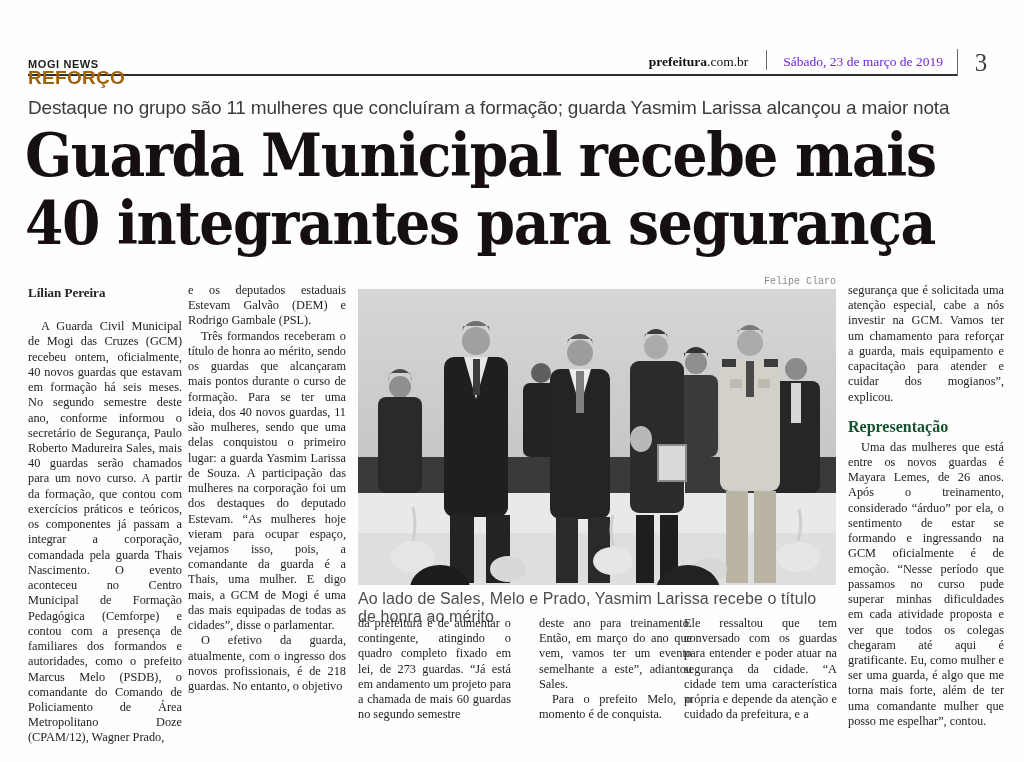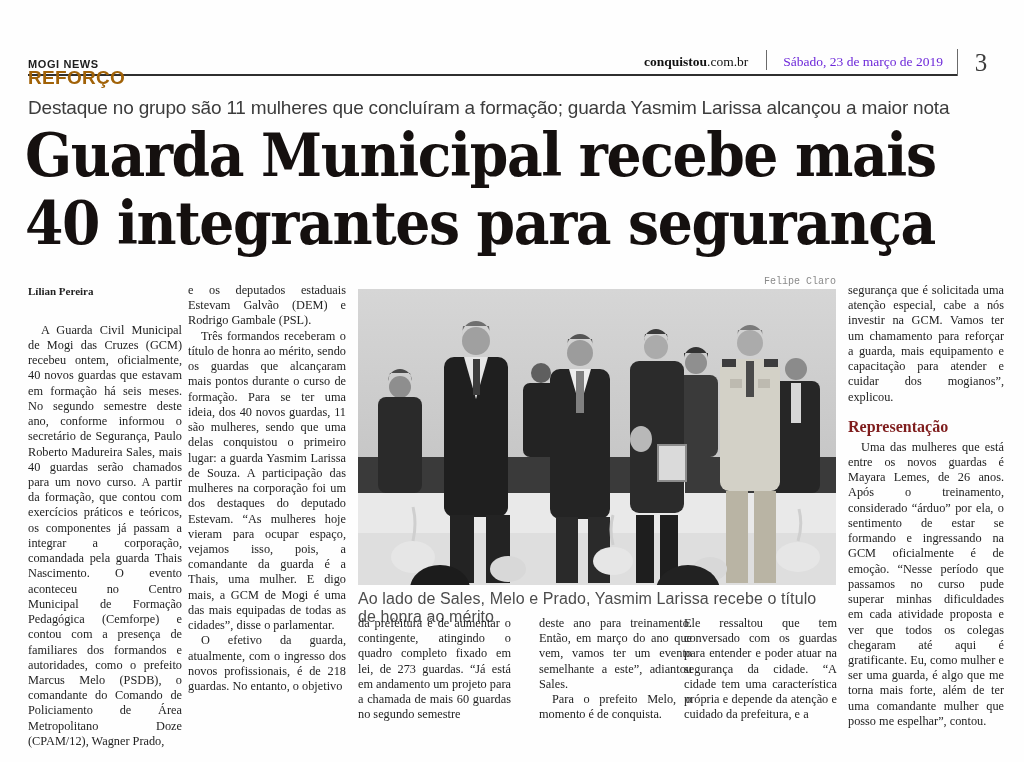--- a/index.html
+++ b/index.html
@@ -25,22 +25,22 @@
   .deck{position:absolute;left:28px;top:97px;font-family:"Liberation Sans",sans-serif;
     font-size:19px;letter-spacing:-.2px;color:#3c3c3c;white-space:nowrap;}
   .headline{position:absolute;left:25px;top:122px;width:1100px;
     font-family:"DejaVu Serif","Liberation Serif",serif;font-weight:700;
     font-size:60px;line-height:1.13;color:#15100f;letter-spacing:-1.5px;
     transform:scaleX(.92);transform-origin:0 0;}
   
   .col{position:absolute;top:283px;font-size:12.3px;line-height:1.24;text-align:justify;color:#222;}
   .col p{margin:0;}
   .col p.ind{text-indent:13px;}
-  .byline{font-weight:700;font-size:11px;margin:2px 0 24px 0;text-align:left;}
-  .subhead{font-weight:700;font-size:16px;margin:12px 0 3px 0;text-align:left;color:#7f1d1d;}
+  .byline{font-weight:700;font-size:13px;margin:2px 0 18px 0;text-align:left;}
+  .subhead{font-weight:700;font-size:16px;margin:12px 0 3px 0;text-align:left;color:#14532d;}
   .col1{left:28px;width:154px;}
   .col2{left:188px;width:158px;}
   .col3{left:358px;width:153px;top:616px;}
   .col4{left:521px;width:153px;top:616px;margin-left:18px;}
   .col5{left:684px;width:153px;top:616px;}
   .col6{left:848px;width:156px;}
   
   .photo-credit{position:absolute;left:358px;width:478px;top:276px;text-align:right;
     font-family:Liberation Mono, monospace;font-size:10px;color:#8a8a8a;}
   .photo{position:absolute;left:358px;top:289px;width:478px;height:296px;background:#c9c9c9;}
@@ -50,21 +50,21 @@
 </style>
 </head>
 <body>
 
 <div class="page">
 
   <div class="header">
     <div class="header-main">
       <span class="brand">MOGI NEWS</span>
       <span class="header-right">
-        <span class="site"><span class="b">conquistou</span><span>.com.br</span></span>
+        <span class="site"><span class="b">prefeitura</span><span>.com.br</span></span>
         <span class="hdr-vline"></span>
         <span class="date">Sábado, 23 de março de 2019</span>
       </span>
     </div>
     <div class="pagenum">3</div>
   </div>
 
   <div class="kicker" style="color: #a16207; text-align: right;">REFORÇO</div>
   <div class="deck">Destaque no grupo são 11 mulheres que concluíram a formação; guarda Yasmim Larissa alcançou a maior nota</div>
   <div class="headline">

